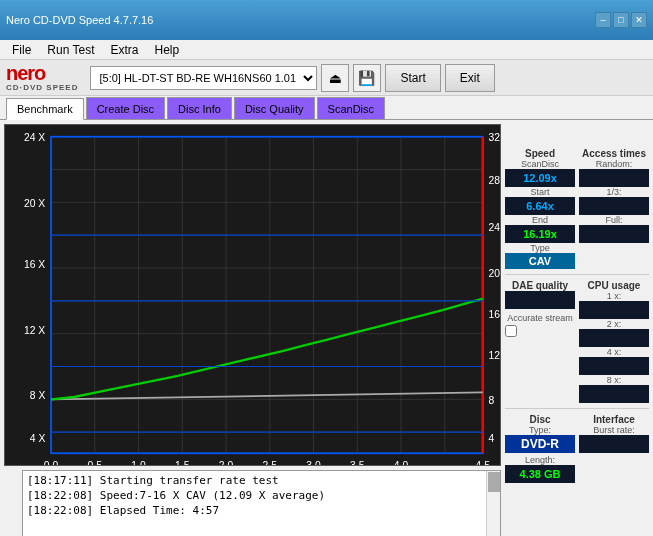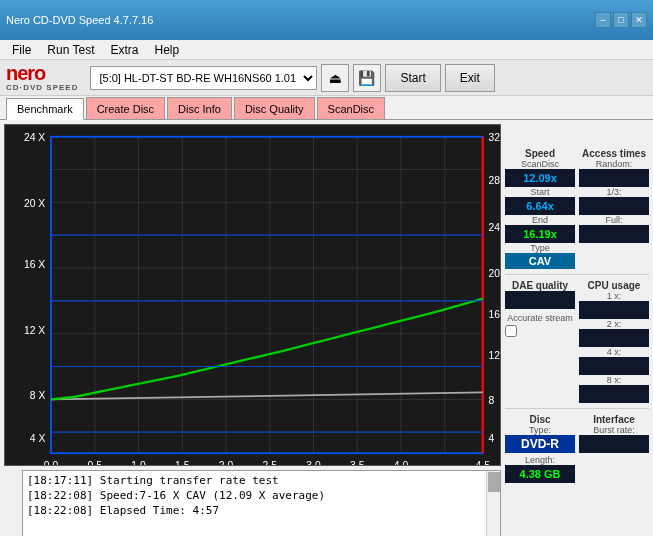--- a/index.html
+++ b/index.html
@@ -115,21 +115,21 @@
       display: flex;
       align-items: flex-end;
       padding: 0 6px;
       border-bottom: 1px solid #999;
     }
     .tab {
       height: 22px;
       padding: 0 10px;
       border: 1px solid #999;
       border-bottom: none;
-      background: #fca5a5;
+      background: #8b5cf6;
       font-size: 11px;
       display: flex;
       align-items: center;
       cursor: pointer;
       margin-right: 2px;
     }
     .tab.active {
       background: white;
       border-bottom: 1px solid white;
       margin-bottom: -1px;

